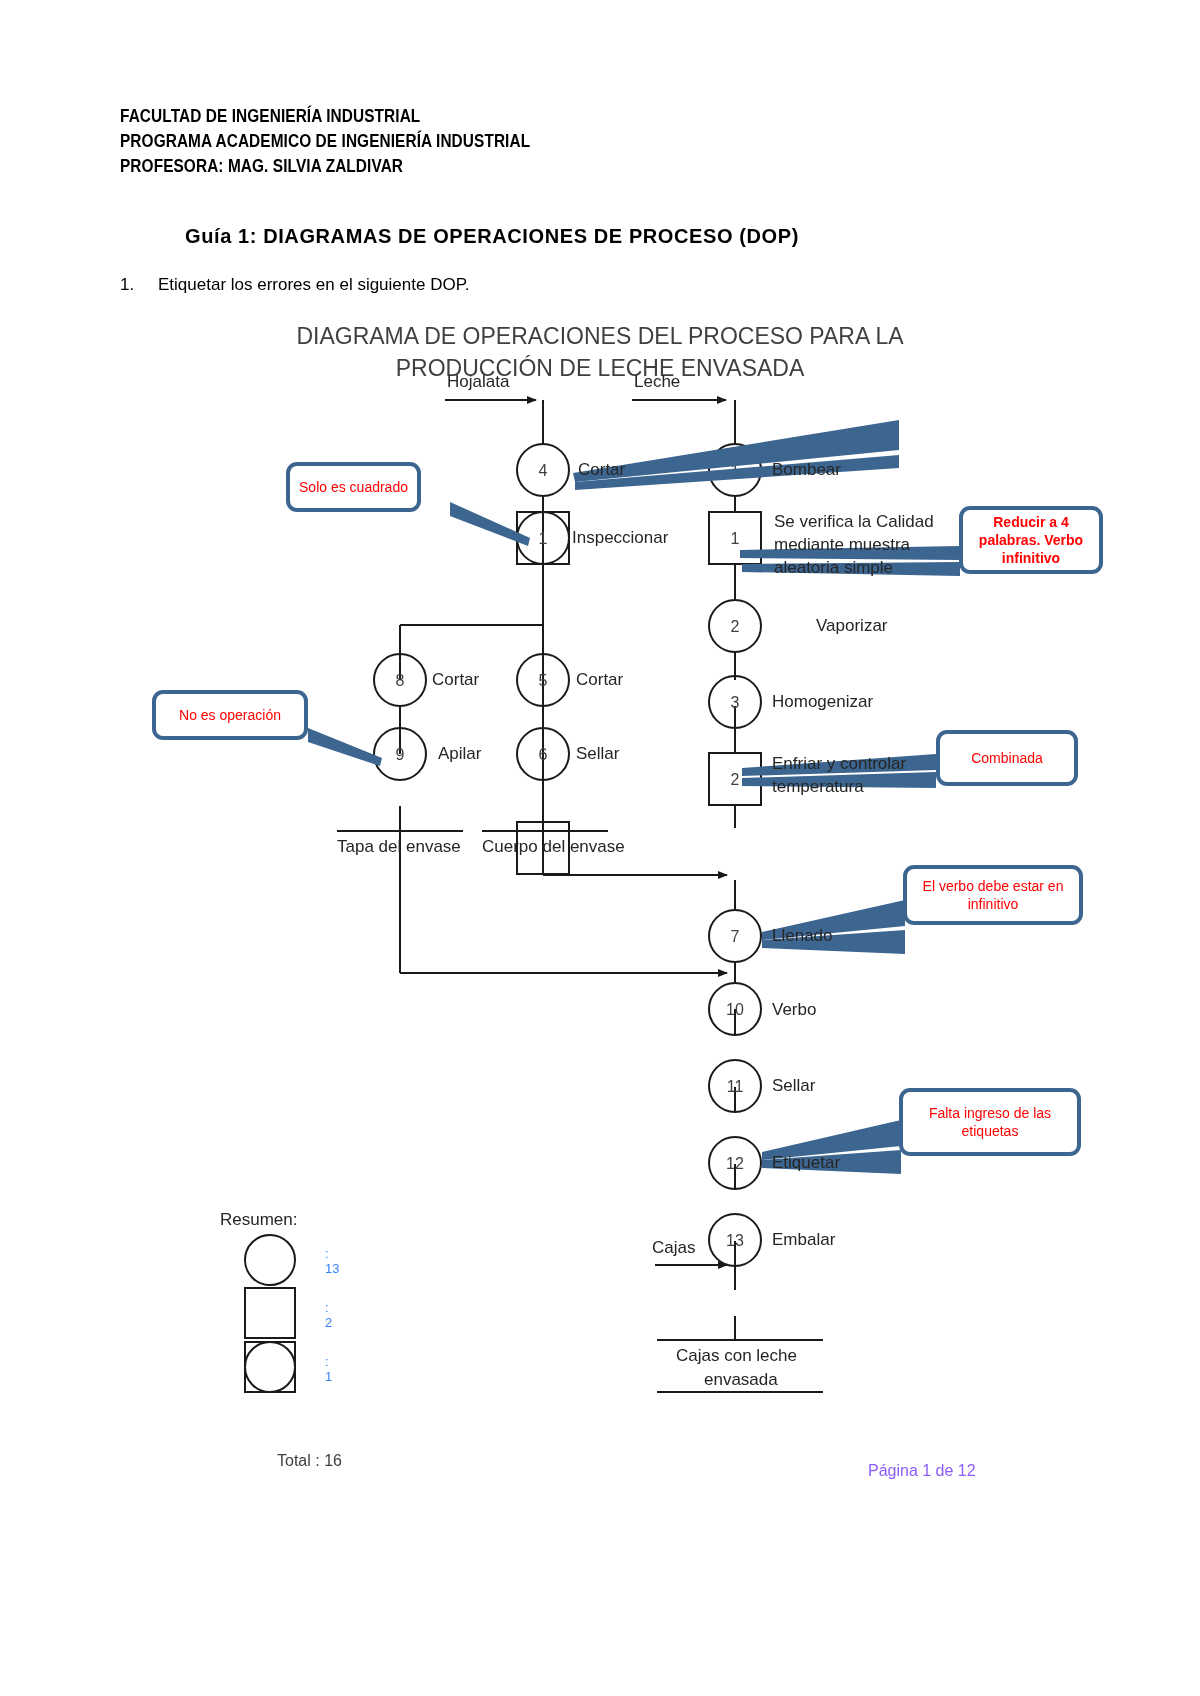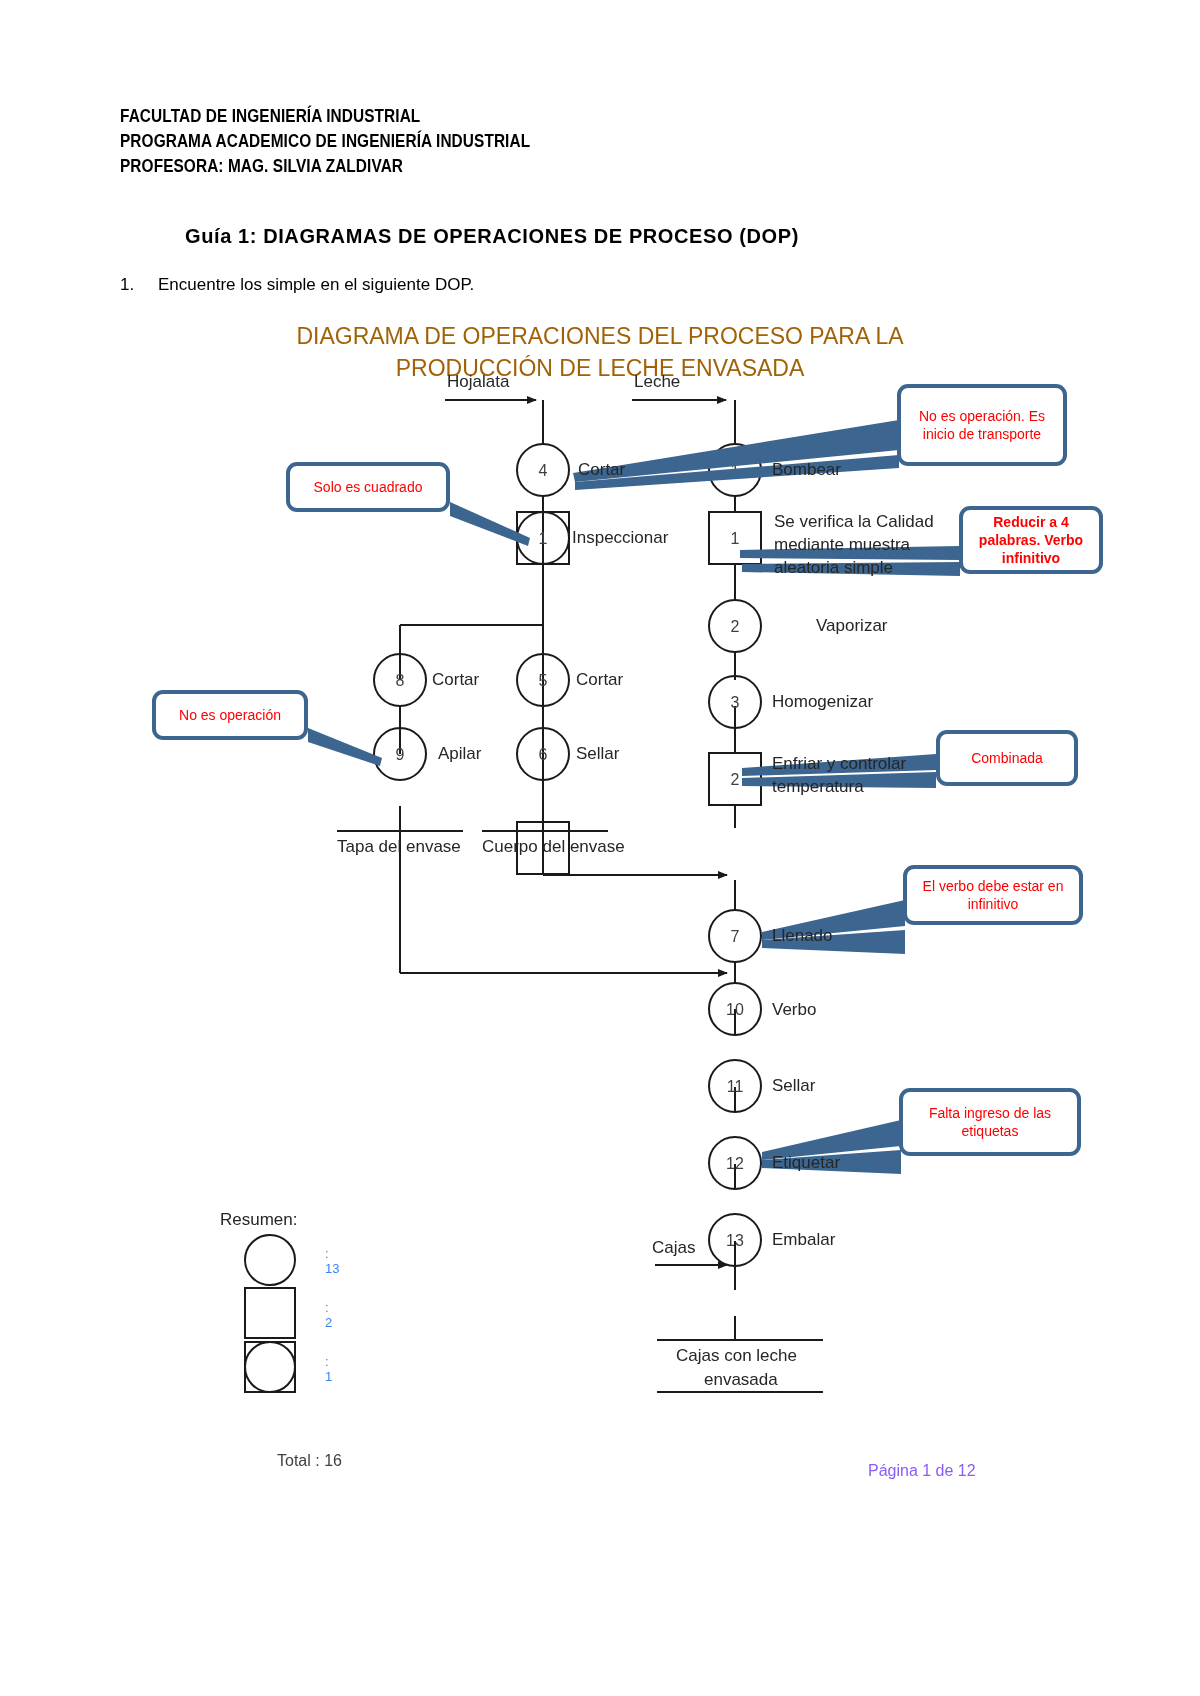--- a/index.html
+++ b/index.html
@@ -26,35 +26,35 @@
   .q1 .txt{position:absolute;left:38px;top:0;white-space:nowrap;}
 
   .page-foot{
     position:absolute;left:868px;top:1462px;font-size:16px;color:#8b5cf6;
   }
 
   
   .diagram{position:absolute;left:0;top:310px;width:1200px;height:1140px;}
   .dtitle{
     position:absolute;left:0;top:10px;width:1200px;text-align:center;
-    font-size:23px;line-height:32px;color:#a16207;
+    font-size:23px;line-height:32px;color:#404040;
   }
   .dtitle span{display:block;}
 
   svg.flow{position:absolute;left:0;top:0;width:1200px;height:1140px;}
 
   
   .callout{
     position:absolute;background:#fff;border:4px solid #3c6590;border-radius:11px;
     color:#ff0000;font-size:14px;line-height:18px;text-align:center;
     display:flex;align-items:center;justify-content:center;padding:4px 8px;
     box-sizing:border-box;z-index:6;
   }
   .co-nodeop   {left:897px;top:74px;width:170px;height:82px;}
-  .co-cuadrado {left:286px;top:152px;width:164px;height:50px;}
+  .co-cuadrado {left:286px;top:152px;width:135px;height:50px;}
   .co-reducir  {left:959px;top:196px;width:144px;height:68px;font-weight:bold;}
   .co-noesop   {left:152px;top:380px;width:156px;height:50px;text-align:right;}
   .co-combinada{left:936px;top:420px;width:142px;height:56px;}
   .co-verbo    {left:903px;top:555px;width:180px;height:60px;}
   .co-falta    {left:899px;top:778px;width:182px;height:68px;}
 
   
   .nlabel{position:absolute;font-size:17px;color:#262626;white-space:nowrap;z-index:3;}
   .nlabel.wrap{white-space:normal;width:160px;line-height:23px;}
   .flowlabel{position:absolute;font-size:17px;color:#262626;white-space:nowrap;z-index:3;}
@@ -75,21 +75,21 @@
   <div class="hdr">
     <div>FACULTAD DE INGENIERÍA INDUSTRIAL</div>
     <div>PROGRAMA ACADEMICO DE INGENIERÍA INDUSTRIAL</div>
     <div>PROFESORA: MAG. SILVIA ZALDIVAR</div>
   </div>
 
   <div class="guia">Guía 1: DIAGRAMAS DE OPERACIONES DE PROCESO (DOP)</div>
 
   <div class="q1">
     <span class="num">1.</span>
-    <span class="txt">Encuentre los simple en el siguiente DOP.</span>
+    <span class="txt">Etiquetar los errores en el siguiente DOP.</span>
   </div>
 
   <div class="page-foot">Página 1 de 12</div>
 
   <div class="diagram">
 
     <div class="dtitle">
       <span>DIAGRAMA DE OPERACIONES DEL PROCESO PARA LA</span>
       <span>PRODUCCIÓN DE LECHE ENVASADA</span>
     </div>
@@ -223,21 +223,20 @@
     <div class="nlabel" style="left:772px;top:766px;">Sellar</div>
     <div class="nlabel" style="left:772px;top:843px;">Etiquetar</div>
     <div class="nlabel" style="left:772px;top:920px;">Embalar</div>
 
     <div class="flowlabel" style="left:337px;top:527px;">Tapa del envase</div>
     <div class="flowlabel" style="left:482px;top:527px;">Cuerpo del envase</div>
 
     <div class="flowlabel" style="left:676px;top:1036px;">Cajas con leche</div>
     <div class="flowlabel" style="left:704px;top:1060px;">envasada</div>
 
-    <div class="callout co-nodeop">No es operación. Es inicio de transporte</div>
     <div class="callout co-cuadrado">Solo es cuadrado</div>
     <div class="callout co-reducir">Reducir a 4 palabras. Verbo infinitivo</div>
     <div class="callout co-noesop">No es operación</div>
     <div class="callout co-combinada">Combinada</div>
     <div class="callout co-verbo">El verbo debe estar en infinitivo</div>
     <div class="callout co-falta">Falta ingreso de las etiquetas</div>
 
     <div class="resumen">
       <div class="rtitle">Resumen:</div>
 

